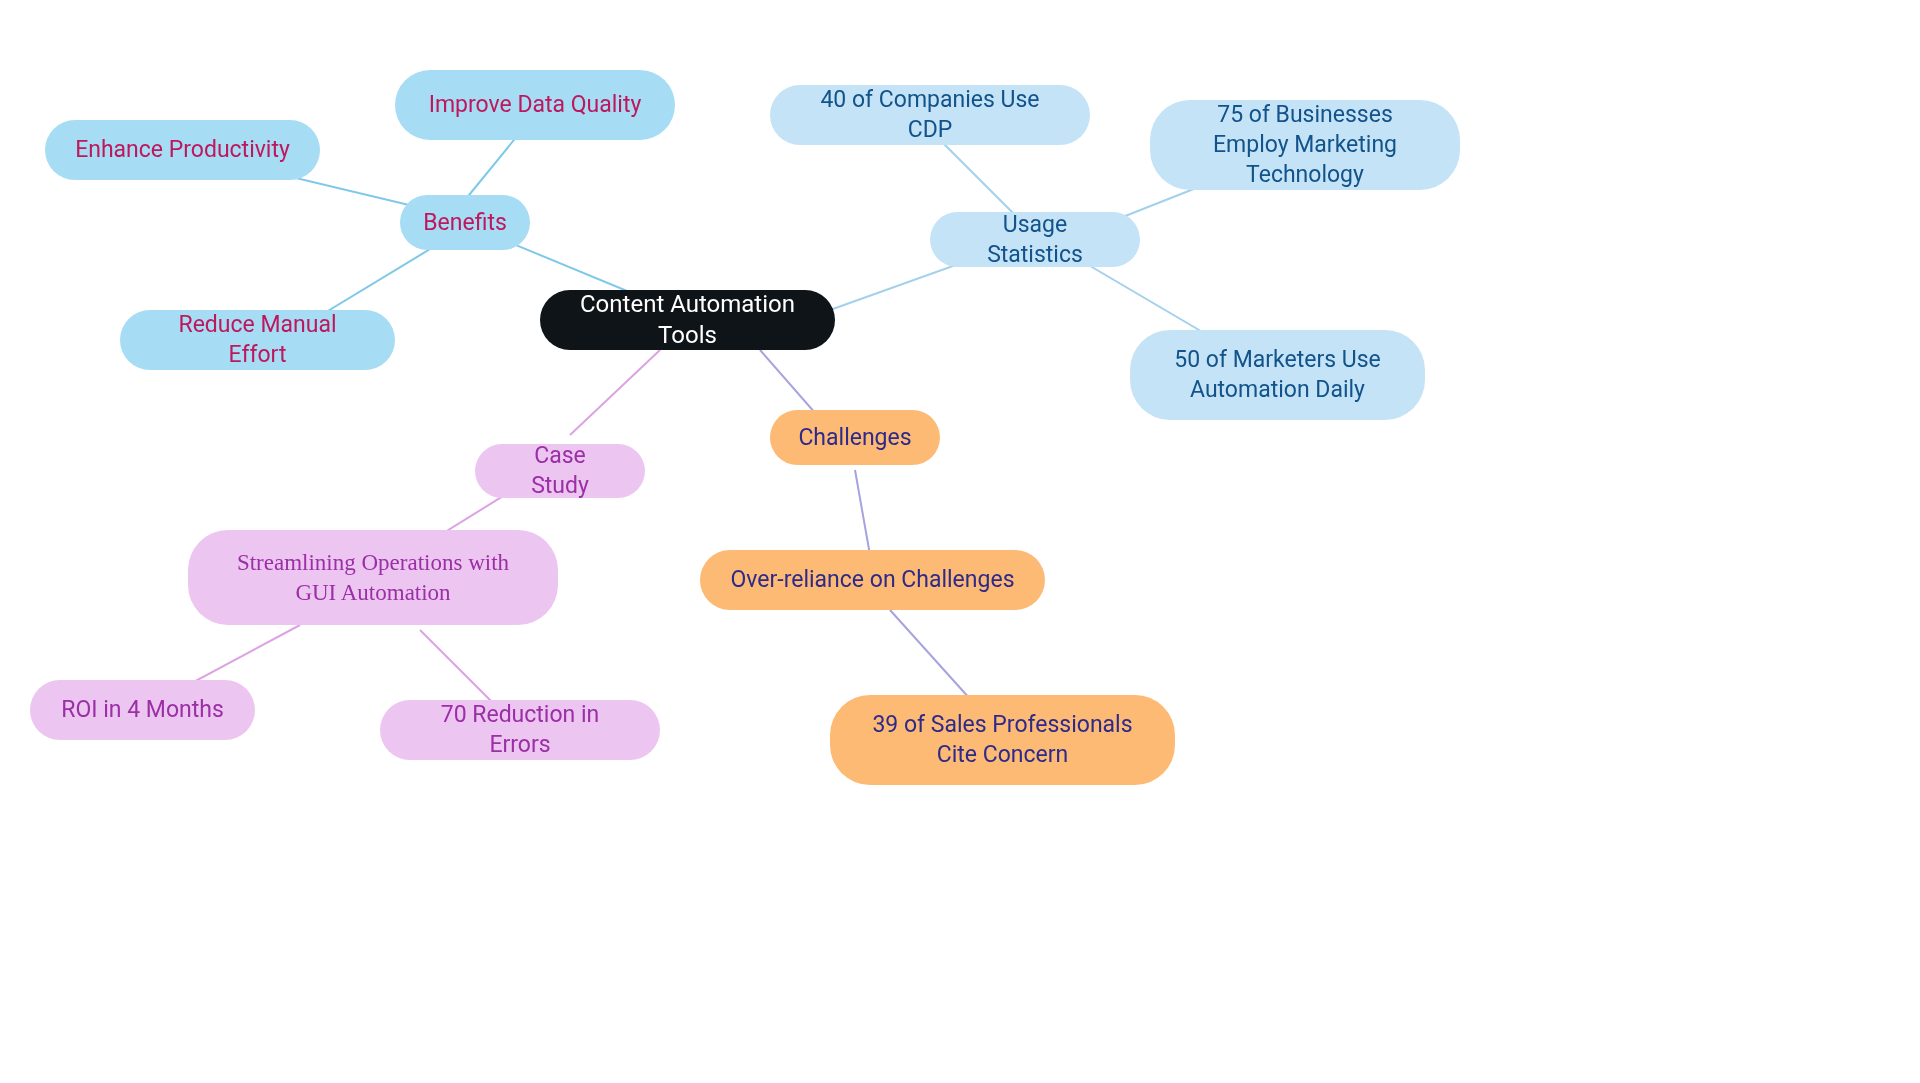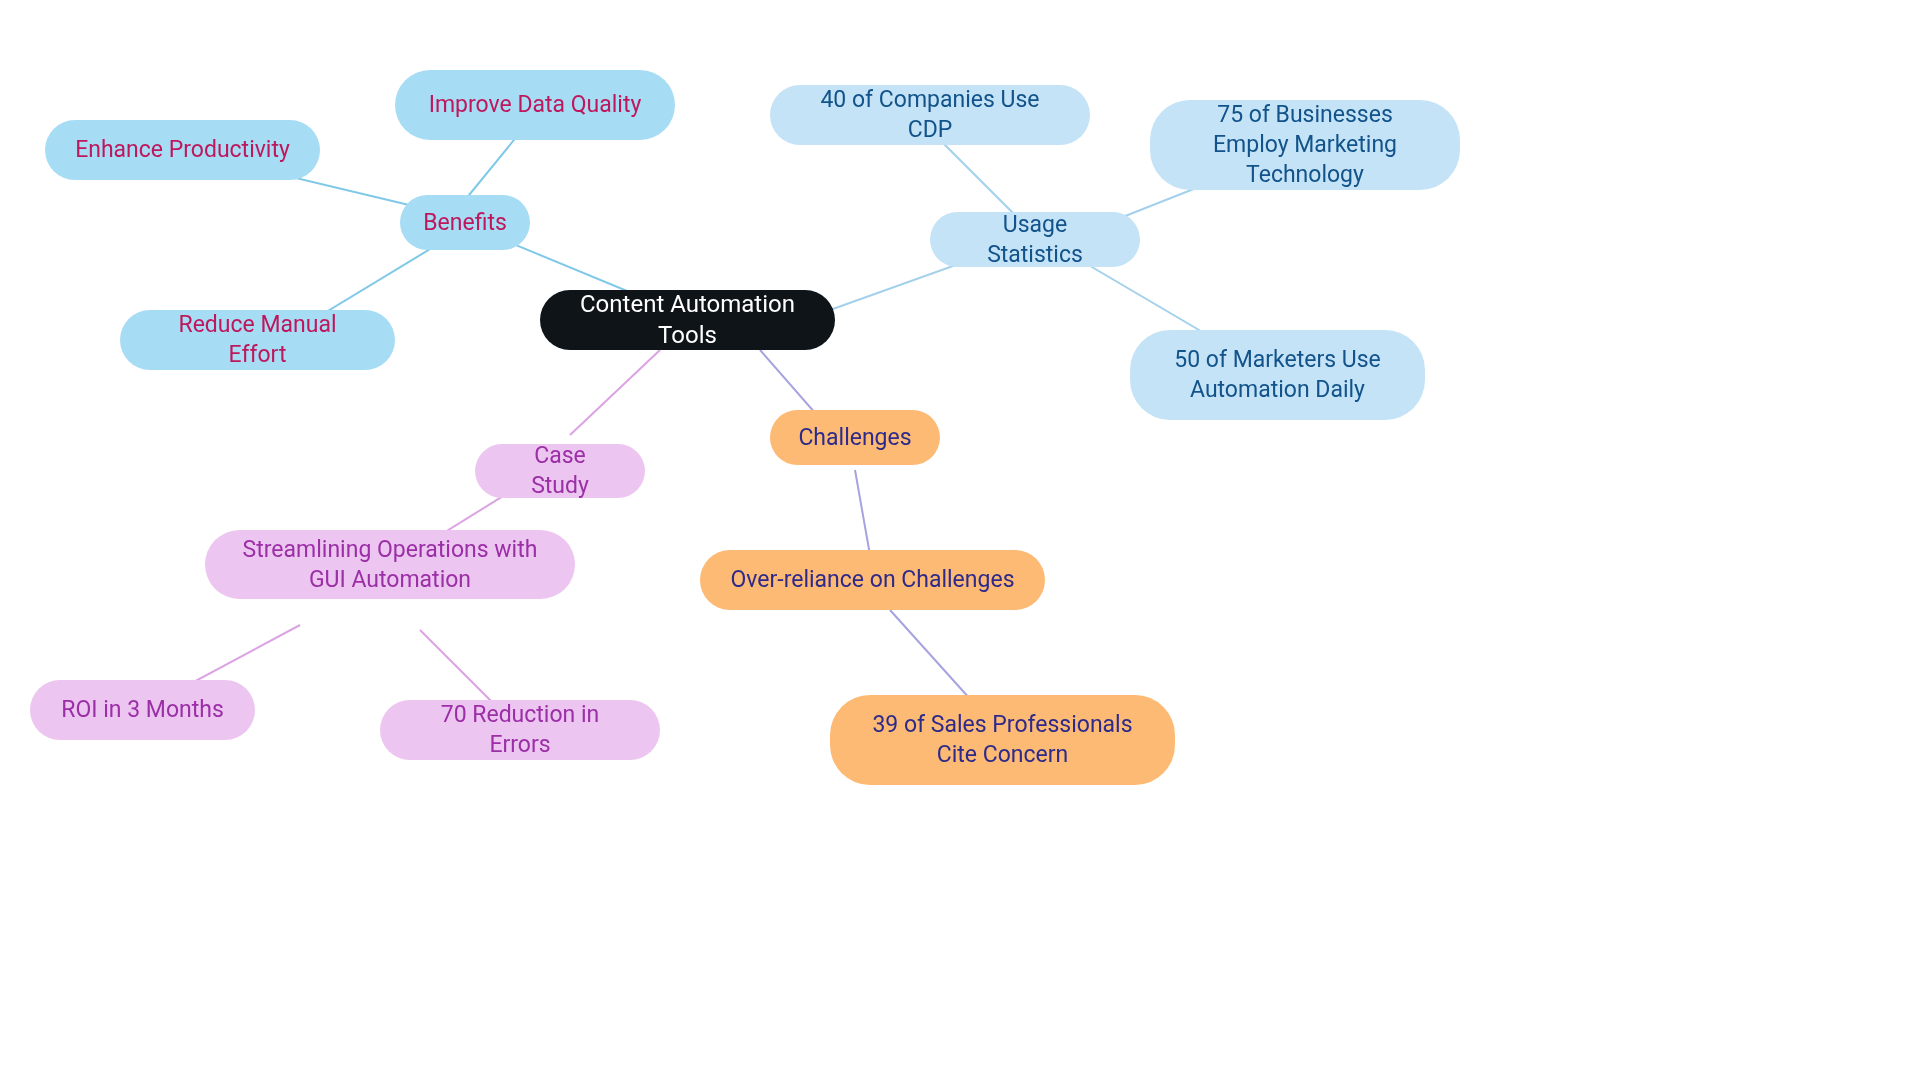--- a/index.html
+++ b/index.html
@@ -110,25 +110,25 @@
 <div class="node usage-child" style="left:1150px; top:100px; width:310px; height:90px;">
   <span>75 of Businesses Employ Marketing Technology</span>
 </div>
 <div class="node usage-child" style="left:1130px; top:330px; width:295px; height:90px;">
   <span>50 of Marketers Use Automation Daily</span>
 </div>
 
 <div class="node casestudy" style="left:475px; top:398px; width:170px; height:54px;margin-top:46px;">
   <span>Case Study</span>
 </div>
-<div class="node casestudy-child" style="left:205px; top:530px; width:370px; height:69px;">
+<div class="node casestudy-child" style="left:188px; top:530px; width:370px; height:95px;font-family:Liberation Serif, serif;">
   <span>Streamlining Operations with GUI Automation</span>
 </div>
 <div class="node casestudy-child" style="left:30px; top:680px; width:225px; height:60px;">
-  <span>ROI in 3 Months</span>
+  <span>ROI in 4 Months</span>
 </div>
 <div class="node casestudy-child" style="left:380px; top:700px; width:280px; height:60px;text-align:center;">
   <span>70 Reduction in Errors</span>
 </div>
 
 <div class="node challenges" style="left:770px; top:410px; width:170px; height:55px;">
   <span>Challenges</span>
 </div>
 <div class="node challenges-child" style="left:700px; top:550px; width:345px; height:60px;">
   <span>Over-reliance on Challenges</span>

